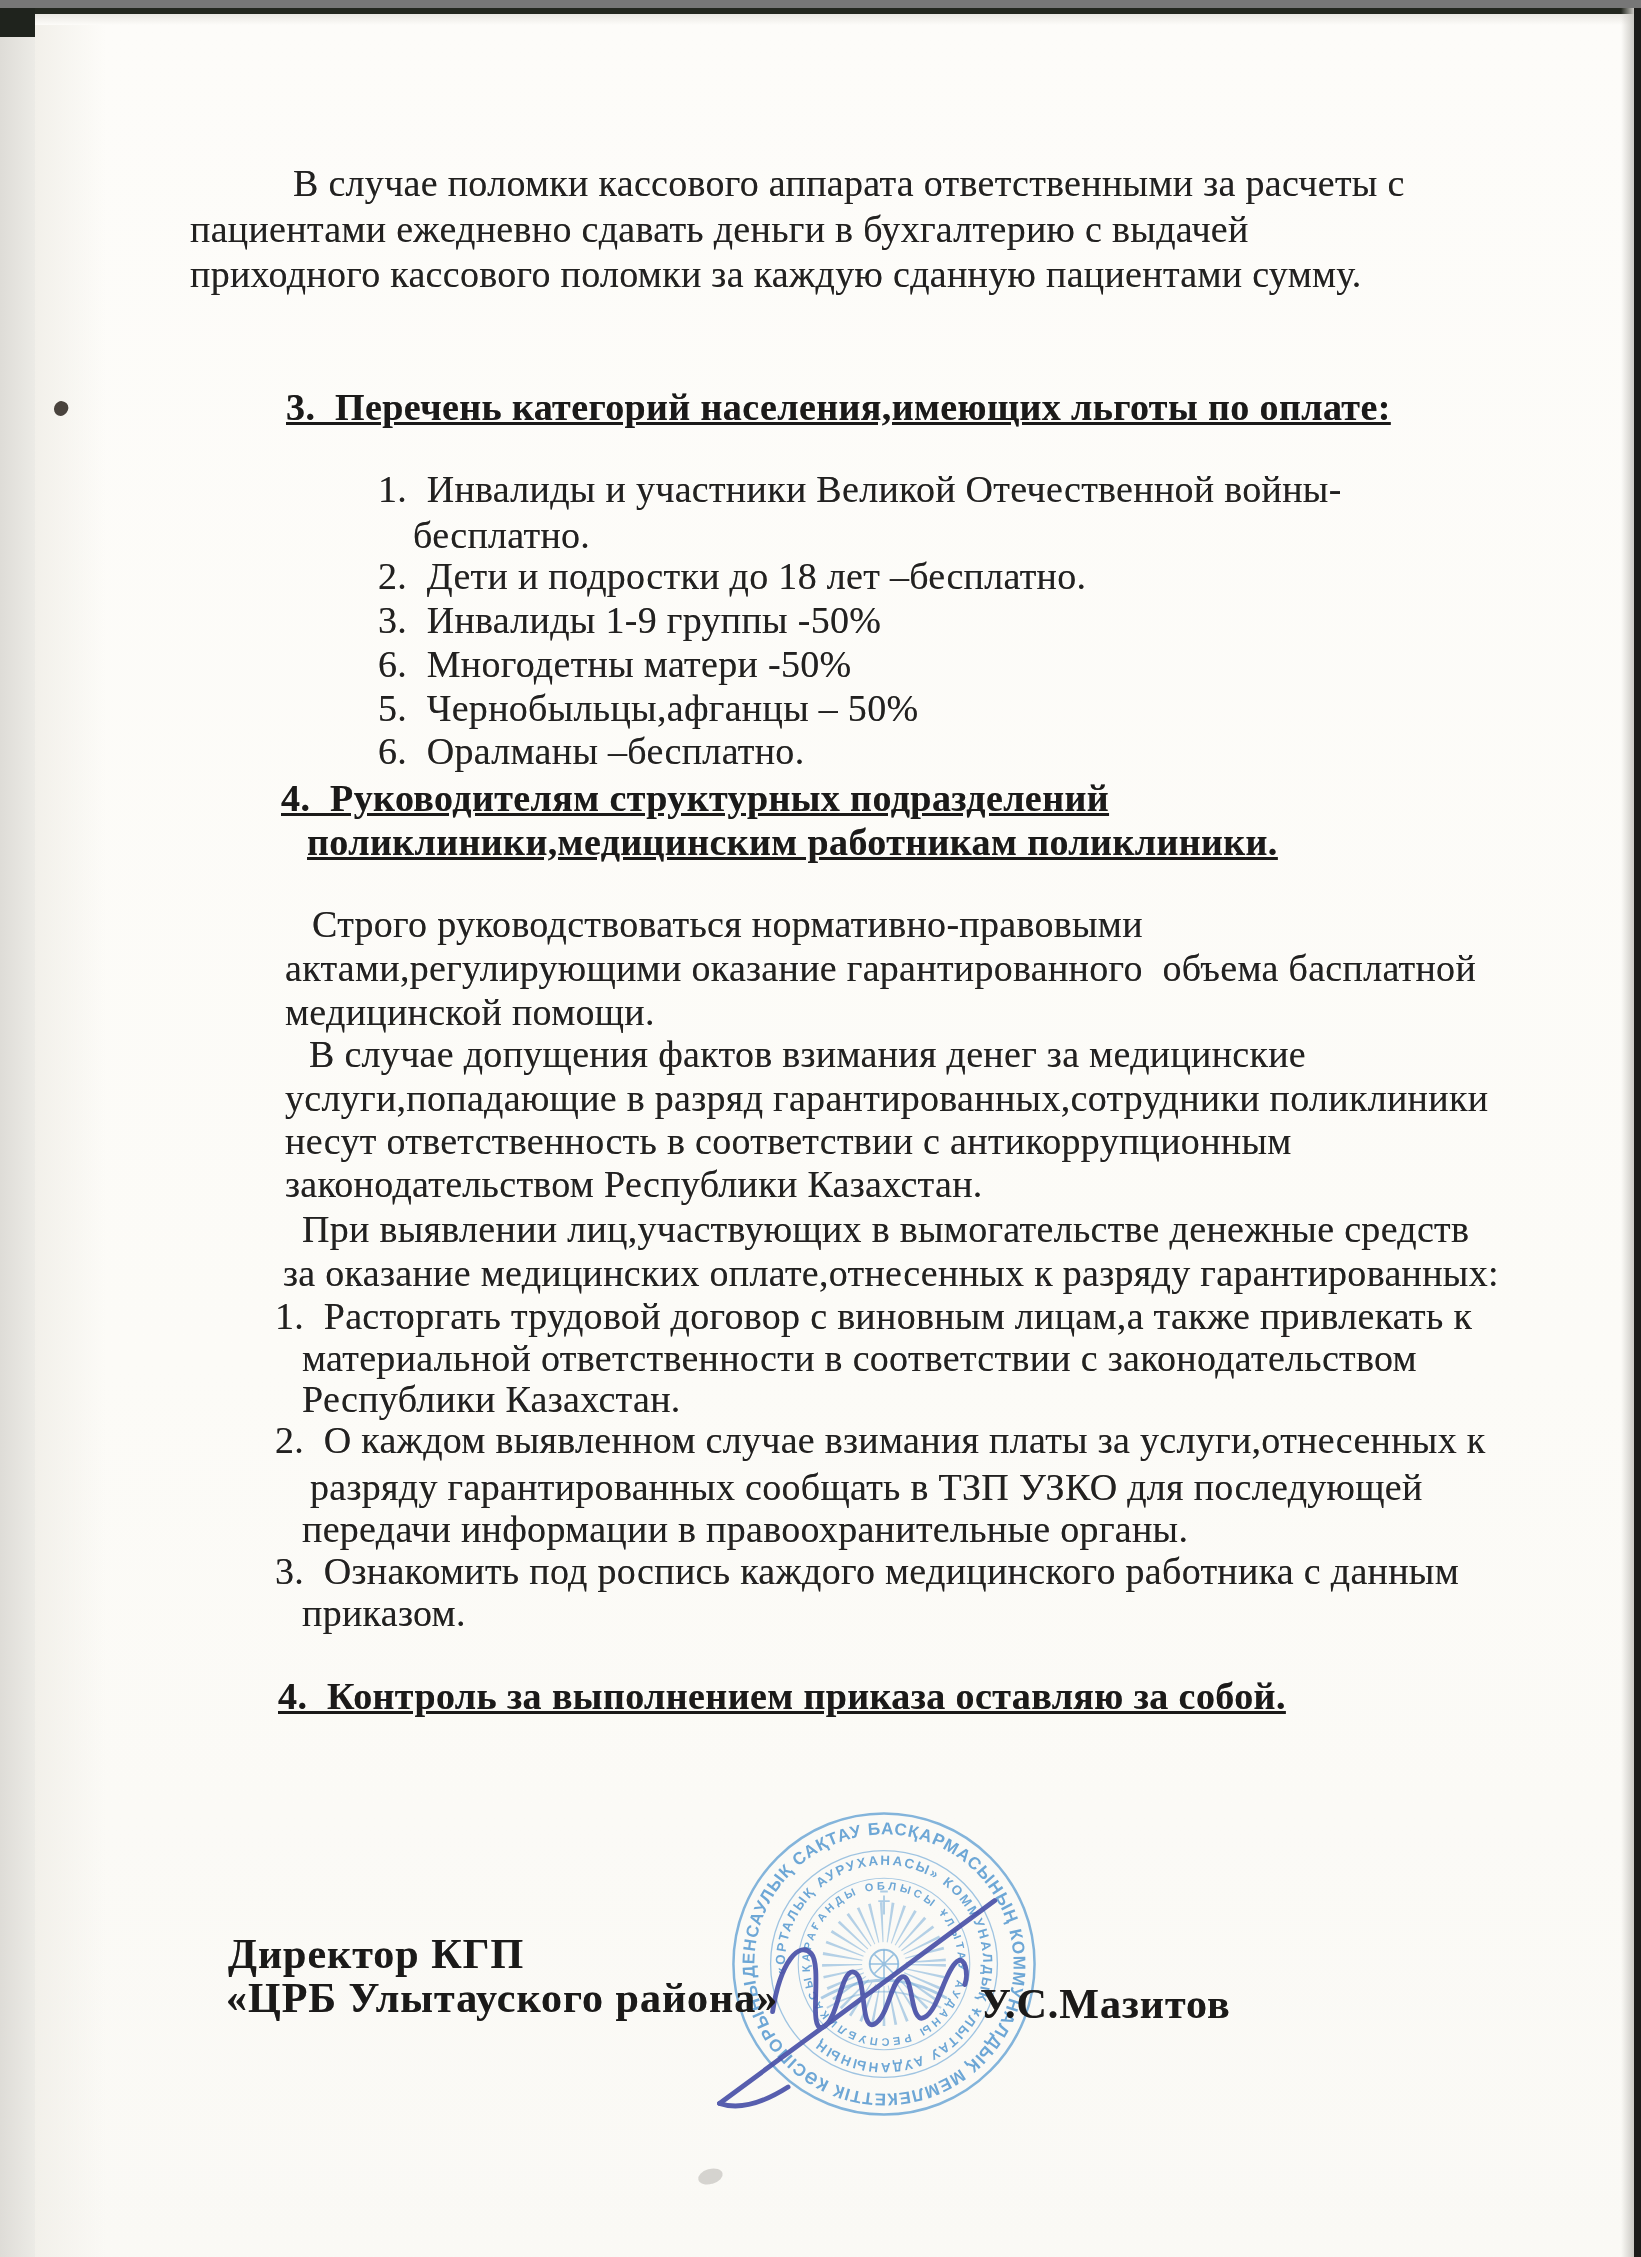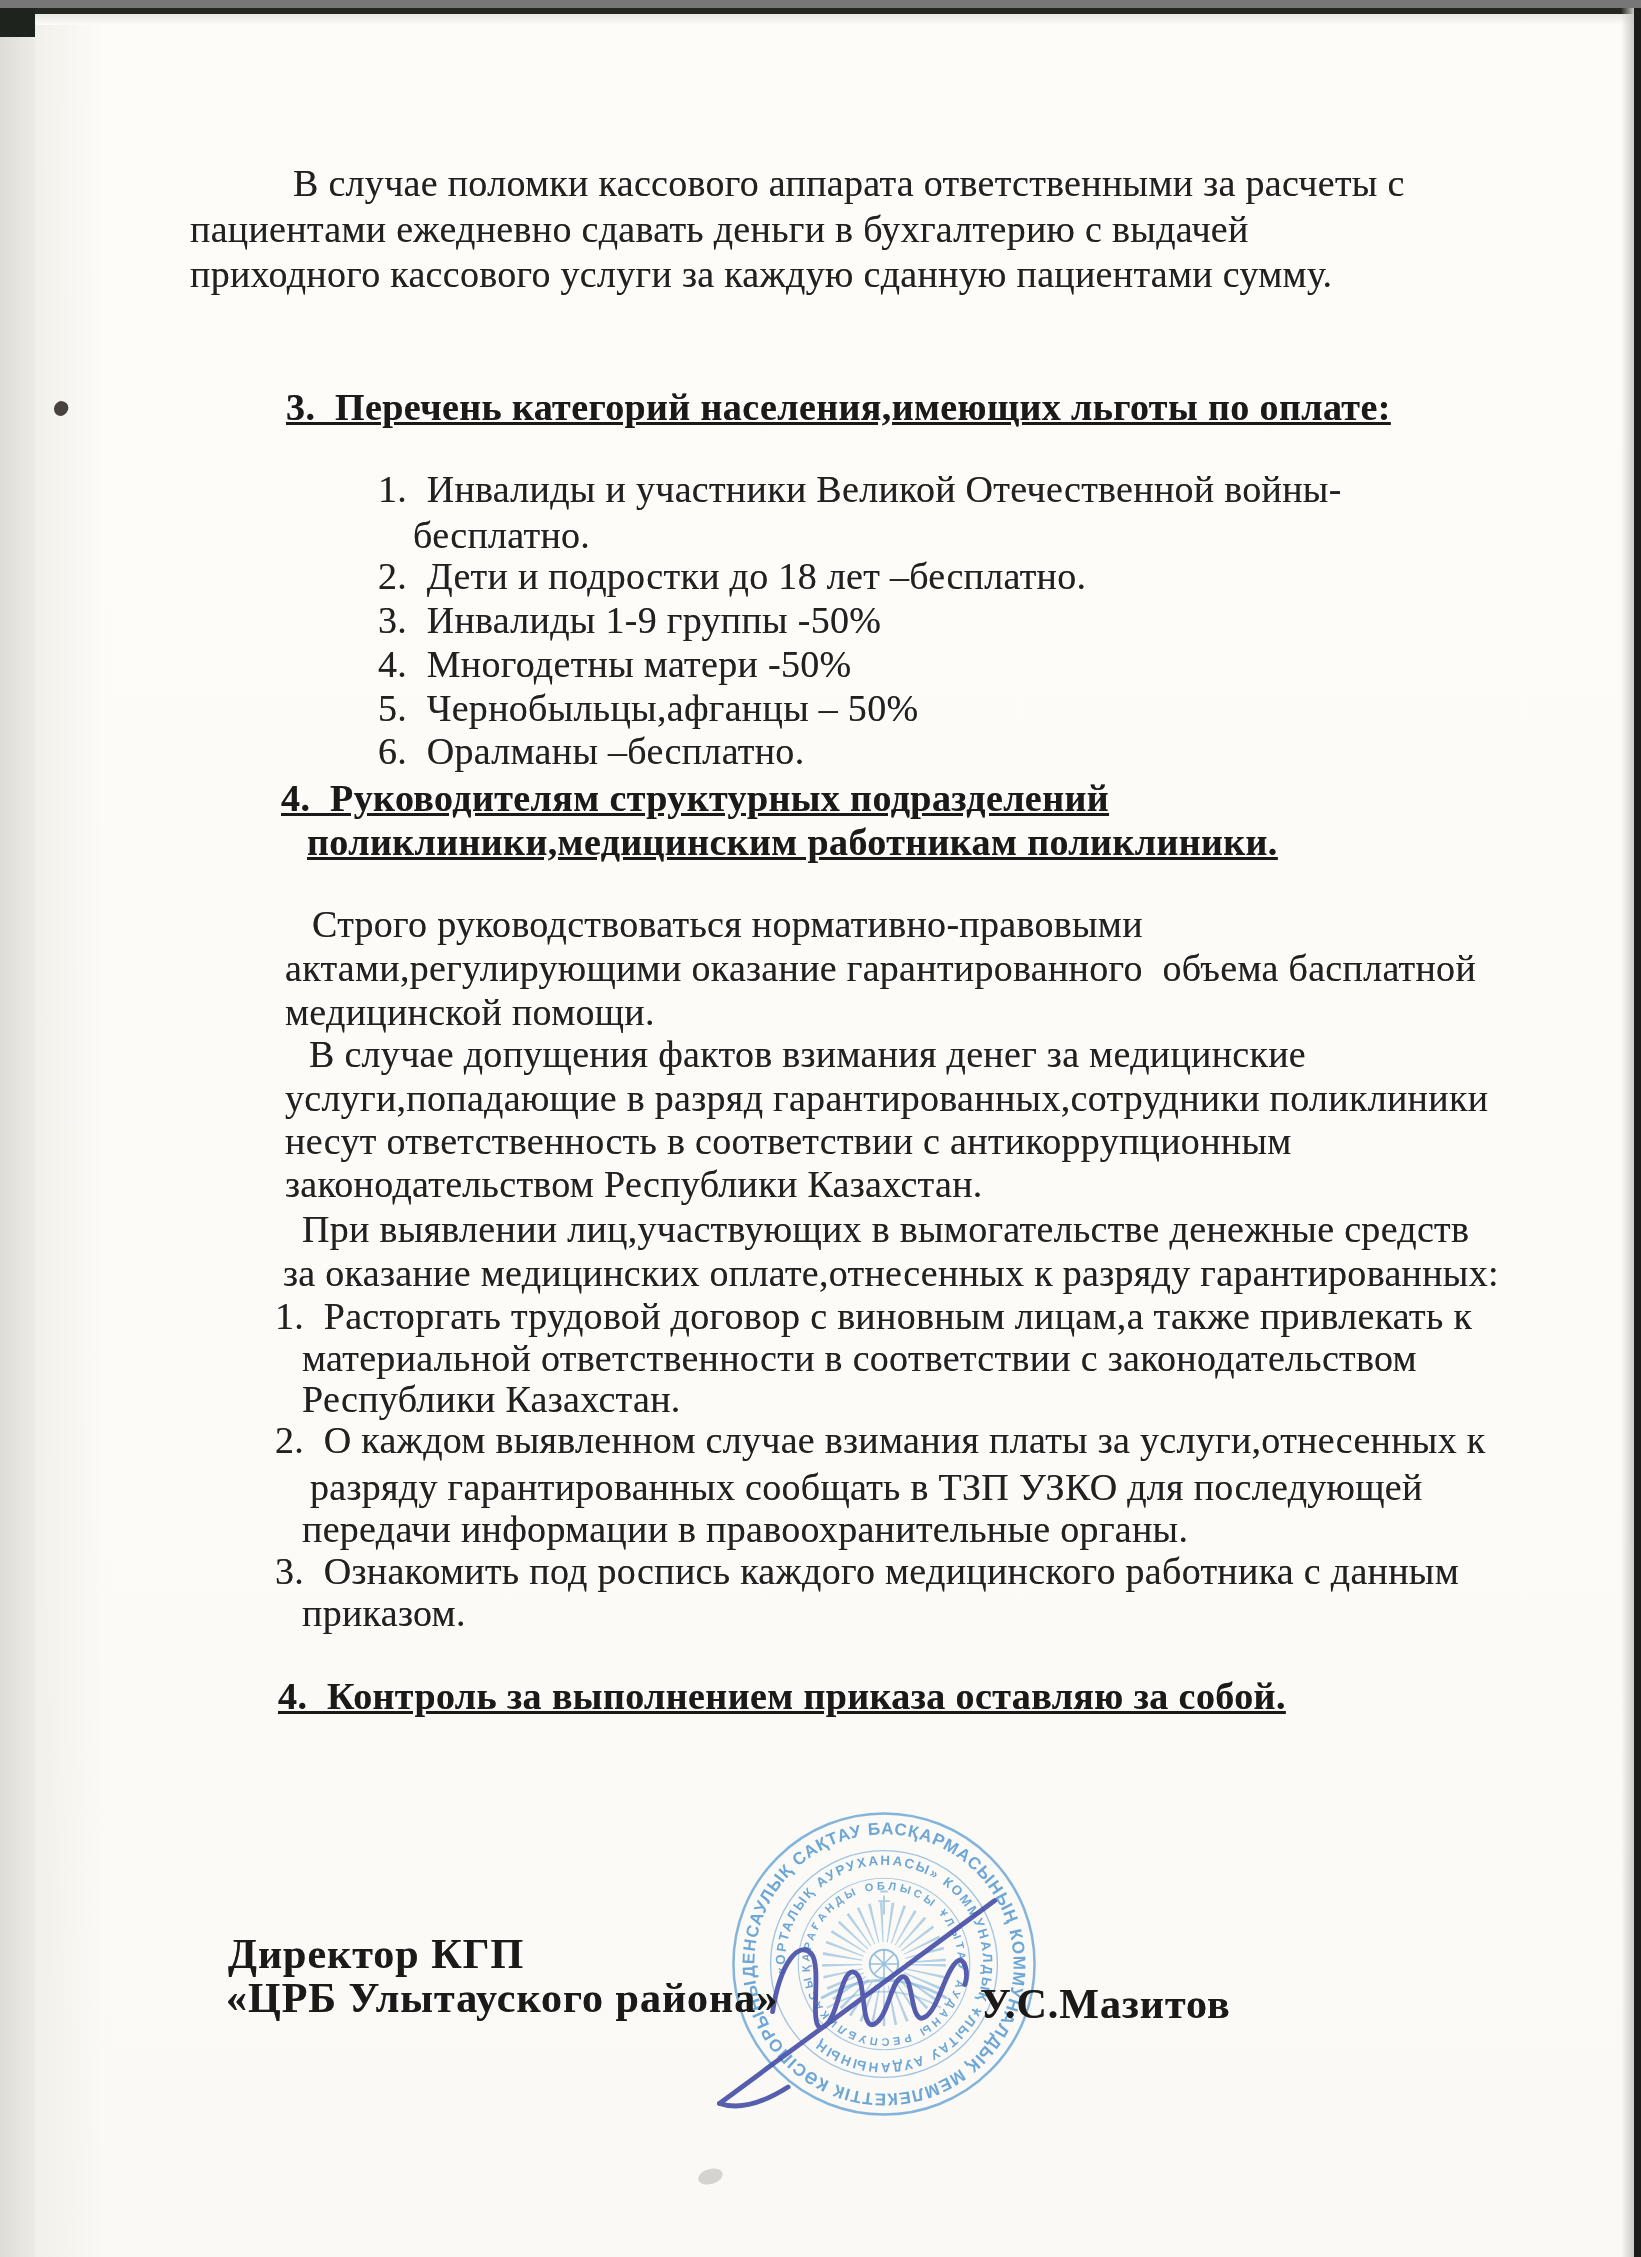--- a/index.html
+++ b/index.html
@@ -47,30 +47,30 @@
   <div class="edge-left"></div>
   <div class="edge-left2"></div>
   <div class="edge-right2"></div>
   <div class="edge-right"></div>
   <div class="ink-speck"></div>
   <div class="smudge"></div>
 
   <div>
     <div class="ln" style="left:293px;top:154px">В случае поломки кассового аппарата ответственными за расчеты с</div>
     <div class="ln" style="left:190px;top:200px">пациентами ежедневно сдавать деньги в бухгалтерию с выдачей</div>
-    <div class="ln" style="left:190px;top:245px">приходного кассового услуги за каждую сданную пациентами сумму.</div>
+    <div class="ln" style="left:190px;top:245px">приходного кассового поломки за каждую сданную пациентами сумму.</div>
   </div>
 
   <div>
     <div class="ln b" style="left:286px;top:378px">3.  Перечень категорий населения,имеющих льготы по оплате:</div>
     <div class="ln" style="left:378px;top:460px">1.  Инвалиды и участники Великой Отечественной войны-</div>
     <div class="ln" style="left:413px;top:506px">бесплатно.</div>
     <div class="ln" style="left:378px;top:547px">2.  Дети и подростки до 18 лет –бесплатно.</div>
     <div class="ln" style="left:378px;top:591px">3.  Инвалиды 1-9 группы -50%</div>
-    <div class="ln" style="left:378px;top:635px">4.  Многодетны матери -50%</div>
+    <div class="ln" style="left:378px;top:635px">6.  Многодетны матери -50%</div>
     <div class="ln" style="left:378px;top:679px">5.  Чернобыльцы,афганцы – 50%</div>
     <div class="ln" style="left:378px;top:722px">6.  Оралманы –бесплатно.</div>
   </div>
 
   <div>
     <div class="ln b" style="left:281px;top:769px">4.  Руководителям структурных подразделений</div>
     <div class="ln b" style="left:307px;top:813px">поликлиники,медицинским работникам поликлиники.</div>
 
     <div class="ln" style="left:312px;top:895px">Строго руководствоваться нормативно-правовыми</div>
     <div class="ln" style="left:285px;top:939px">актами,регулирующими оказание гарантированного  объема басплатной</div>

